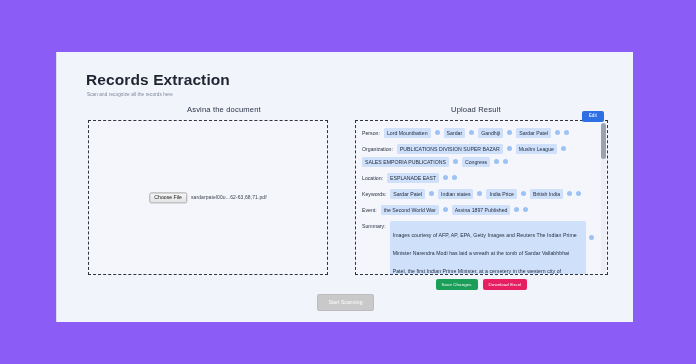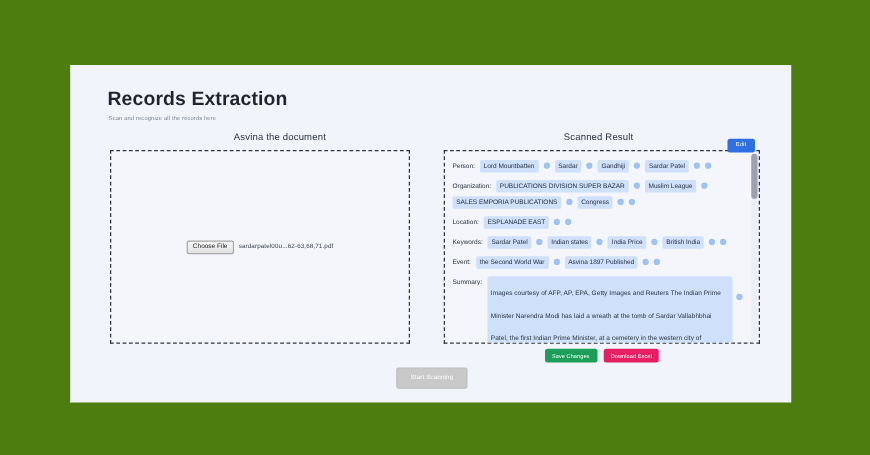--- a/index.html
+++ b/index.html
@@ -2,21 +2,21 @@
 <html><head>
 <meta charset="utf-8">
 <style>
   * { box-sizing: border-box; margin: 0; padding: 0; }
   html, body {
     width: 696px; height: 364px;
     background: #000000;
     font-family: "Liberation Sans", sans-serif;
     overflow: hidden;
   }
-  .stage { position: relative; width: 696px; height: 364px; background: #4d7c0f; }
+  .stage { position: relative; width: 696px; height: 364px; background: #8b5cf6; }
 
   .app-card {
     position: absolute;
     left: 56px; top: 52px;
     width: 577px; height: 270px;
     background: #f1f4fa;
     border-left: 1px solid #d8dde8;
     overflow: hidden;
   }
 
@@ -140,21 +140,21 @@
 </head>
 <body>
 
 <div class="stage">
   <div class="app-card">
 
     <div class="page-title">Records Extraction</div>
     <div class="page-sub">Scan and recognize all the records here</div>
 
     <div class="col-head left">Asvina the document</div>
-    <div class="col-head right">Scanned Result</div>
+    <div class="col-head right">Upload Result</div>
 
     <div class="panel upload">
       <div class="file-row">
         <span class="choose-file">Choose File</span>
         <span class="file-name">sardarpatel00u...62-63,68,71.pdf</span>
       </div>
     </div>
 
     <div class="panel result">
       <button class="edit-btn">Edit</button>

